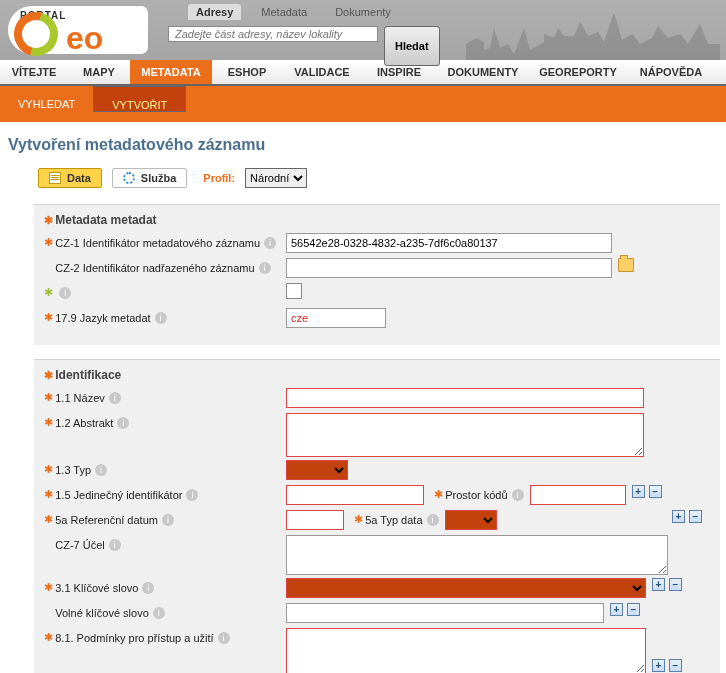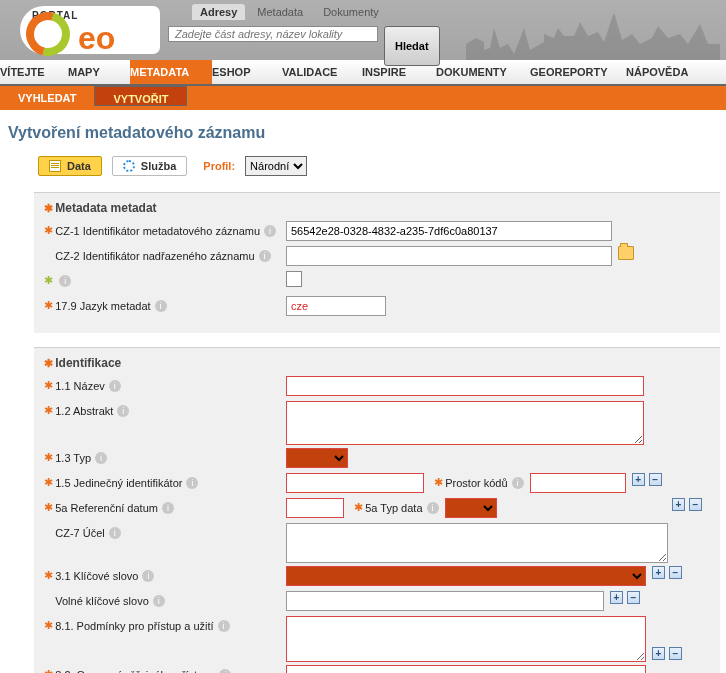--- a/index.html
+++ b/index.html
@@ -1,35 +1,35 @@
 <!DOCTYPE html>
 <html><head>
 <meta charset="utf-8">
 <style>
 *{box-sizing:border-box;margin:0;padding:0;font-family:Arial,Helvetica,sans-serif}
 body{background:#fff;font-size:12px;color:#333;width:726px}
 .header{background:linear-gradient(#b0b0b0,#a5a5a5);height:60px;position:relative;display:flex;align-items:center}
-.logo{width:140px;height:48px;margin:2px 20px;position:relative}
+.logo{width:140px;height:48px;margin:2px 8px;position:relative}
 .logo-bg{position:absolute;inset:0;background:#fff;border-radius:28px 8px 8px 28px}
 .logo-text-portal{position:absolute;top:4px;left:12px;font-size:10px;font-weight:bold;color:#333;letter-spacing:1px}
 .logo-c{position:absolute;left:6px;top:6px;width:44px;height:44px;border-radius:50%;border:8px solid;border-color:#EB6E1A #A8C82D #A8C82D #EB6E1A;transform:rotate(-30deg)}
 .logo-eo{position:absolute;left:58px;top:14px;font-size:32px;font-weight:bold;color:#EB6E1A}
-.top-tabs{display:flex;gap:4px;margin-left:12px;align-self:flex-start;margin-top:4px}
+.top-tabs{display:flex;gap:12px;margin-left:32px;align-self:flex-start;margin-top:4px}
 .top-tab{padding:2px 8px;font-size:11px;color:#555;border-radius:3px 3px 0 0;cursor:pointer}
 .top-tab.active{background:#ddd;color:#333;font-weight:bold}
 .search-wrap{position:absolute;left:168px;top:26px;display:flex;gap:6px}
 .search-in{width:210px;height:16px;border:1px solid #888;padding:0 6px;font-size:11px;color:#888;font-style:italic}
 .search-btn{height:40px;padding:0 10px;border:1px solid #666;background:linear-gradient(#eee,#ccc);border-radius:3px;font-size:11px;font-weight:bold;cursor:pointer}
 .city-silhouette{position:absolute;right:0;bottom:0;height:46px;width:260px;opacity:.35}
 .mainmenu{display:flex;background:linear-gradient(#fff,#e9e9e9);border-bottom:2px solid #666}
-.mainmenu div{padding:6px 0;flex:0 0 auto;text-align:left;font-size:11px;font-weight:bold;color:#333;cursor:pointer}
+.mainmenu div{padding:6px 0;flex:0 0 auto;text-align:center;font-size:11px;font-weight:bold;color:#333;cursor:pointer}
 .mainmenu div.active{background:#EB6E1A;color:#fff}
 .mm-0{width:68px}.mm-1{width:62px}.mm-2{width:82px}.mm-3{width:70px}.mm-4{width:80px}.mm-5{width:74px}.mm-6{width:94px}.mm-7{width:96px}.mm-8{width:90px}
 .submenu{background:#EB6E1A;display:flex}
-.submenu div{padding:6px 18px;font-size:11px;font-weight:bold;color:#fff;cursor:pointer}
+.submenu div{padding:12px 18px;font-size:11px;font-weight:normal;color:#fff;cursor:pointer}
 .submenu div.sel{color:#FFF59B}
 .page{padding:14px 6px 0 6px}
 h2{color:#4a6f8f;font-size:16px;font-weight:bold;margin:0 0 14px 2px}
 .mode-row{display:flex;align-items:center;gap:10px;margin:4px 0 16px 32px}
 .mode-btn{display:inline-flex;align-items:center;gap:6px;border:1px solid #bbb;padding:3px 10px;border-radius:2px;font-size:11px;font-weight:bold;cursor:pointer;background:#fff}
 .mode-btn.sel{background:#FFD24A;border-color:#c19700}
 .ico-sq{width:12px;height:12px;display:inline-block}
 .ico-data{background:#fff;border:1px solid #c19700;position:relative}
 .ico-data::after{content:"";position:absolute;left:1px;top:2px;width:8px;height:1px;background:#c19700;box-shadow:0 2px #c19700,0 4px #c19700}
 .ico-gear{border-radius:50%;border:2px dotted #1e88e5}

